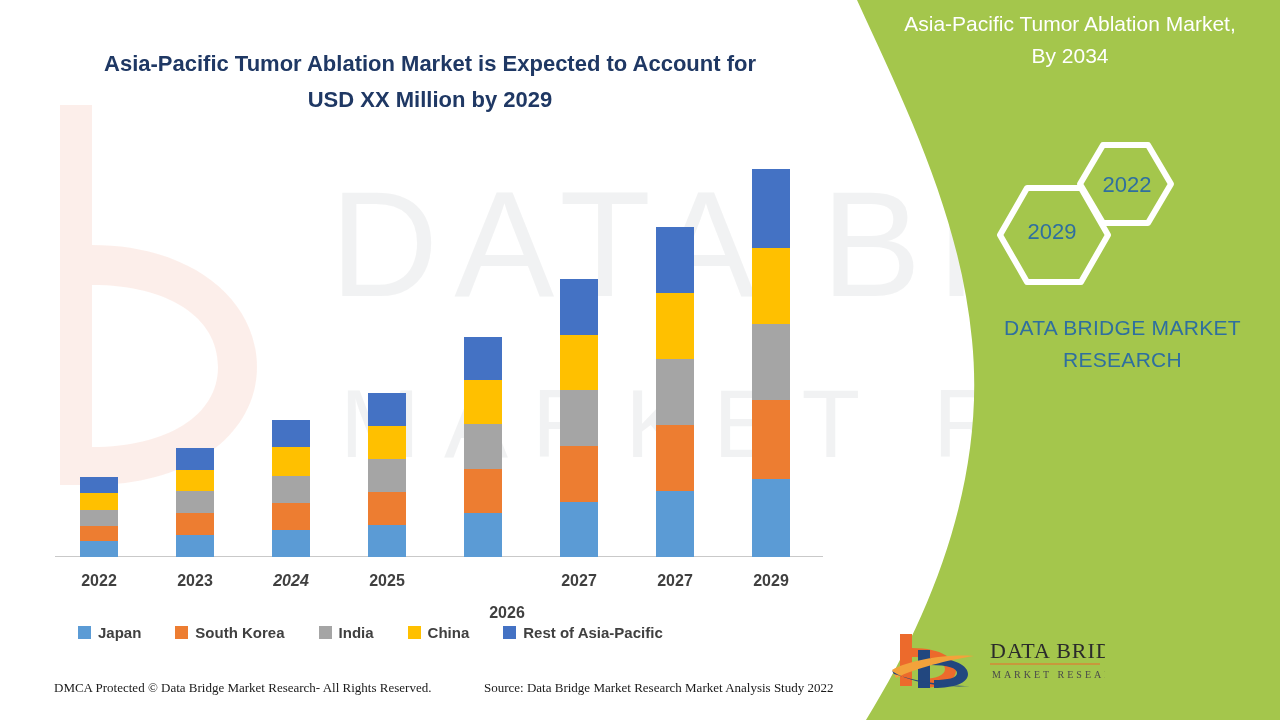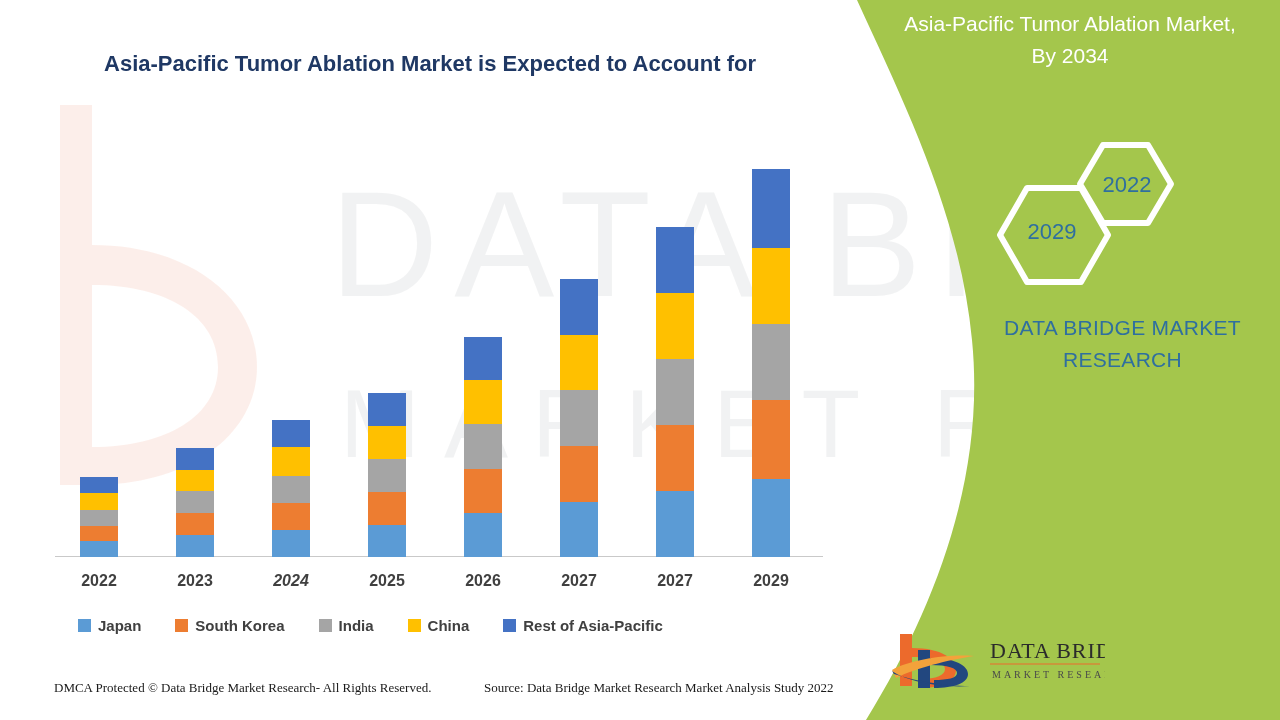--- a/index.html
+++ b/index.html
@@ -41,21 +41,21 @@
   .seg{width:100%;}
   .xlabels{position:absolute;left:55px;top:572px;width:770px;height:30px;}
   .xlab{
     position:absolute;width:80px;text-align:center;top:0;
     font-size:16px;font-weight:bold;color:#404040;
   }
 
   
   .legend{
     position:absolute;left:78px;top:617px;height:24px;
-    display:flex;align-items:flex-start;
+    display:flex;align-items:flex-end;
   }
   .lg-item{display:flex;align-items:center;margin-right:34px;}
   .lg-swatch{width:13px;height:13px;margin-right:7px;flex:0 0 auto;}
   .lg-label{font-size:15px;font-weight:bold;color:#404040;white-space:nowrap;}
 
   
   .footer{
     position:absolute;left:0;top:680px;width:860px;height:26px;
     font-family:"Liberation Serif", serif;font-size:13px;color:#1a1a1a;margin-left:24px;
   }
@@ -87,20 +87,21 @@
 
   <svg class="wm-b" viewBox="0 0 270 400">
     <path d="M38 10 L70 10 L70 390 L38 390 Z" fill="#E8633A"></path>
     <path d="M70 150 C 170 150 235 205 235 272 C 235 338 170 390 70 390 L70 352 C 146 352 196 320 196 272 C 196 222 146 190 70 190 Z" fill="#E8633A"></path>
   </svg>
   <div class="wm-text">DATA BRIDGE</div>
   <div class="wm-text l2">MARKET RESEARCH</div>
 
   <div class="chart-title">
     <div>Asia-Pacific Tumor Ablation Market is Expected to Account for</div>
+    <div>USD XX Million by 2029</div>
   </div>
 
   <div class="axis-line"></div>
   <div class="plot" id="plot">
       <div class="bar" style="left: 25px; width: 38px;">
         <div class="seg" style="height: 16.7158px; background: rgb(68, 114, 196);"></div>
         <div class="seg" style="height: 16.7158px; background: rgb(255, 192, 0);"></div>
         <div class="seg" style="height: 15.6711px; background: rgb(165, 165, 165);"></div>
         <div class="seg" style="height: 15.6711px; background: rgb(237, 125, 49);"></div>
         <div class="seg" style="height: 15.6711px; background: rgb(91, 155, 213);"></div>
@@ -153,21 +154,21 @@
         <div class="seg" style="height: 76.2658px; background: rgb(165, 165, 165);"></div>
         <div class="seg" style="height: 78.3553px; background: rgb(237, 125, 49);"></div>
         <div class="seg" style="height: 78.3553px; background: rgb(91, 155, 213);"></div>
       </div>
     </div>
   <div class="xlabels" id="xlabels">
       <div class="xlab" style="left: 4px;">2022</div>
       <div class="xlab" style="left: 100px;">2023</div>
       <div class="xlab" style="left: 196px; font-style: italic;">2024</div>
       <div class="xlab" style="left: 292px;">2025</div>
-      <div class="xlab" style="left: 388px;">2026</div>
+      <div class="xlab" style="left: 412px; margin-top: 32px;">2026</div>
       <div class="xlab" style="left: 484px;">2027</div>
       <div class="xlab" style="left: 580px;">2027</div>
       <div class="xlab" style="left: 676px;">2029</div>
     </div>
 
   <div class="legend" id="legend">
       <div class="lg-item">
         <span class="lg-swatch" style="background: rgb(91, 155, 213);"></span>
         <span class="lg-label">Japan</span>
       </div>

